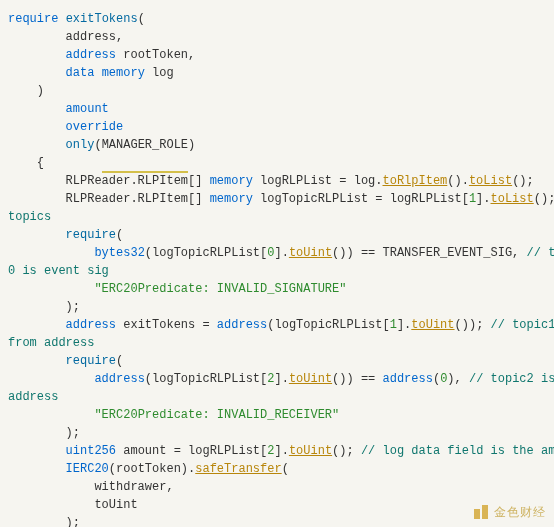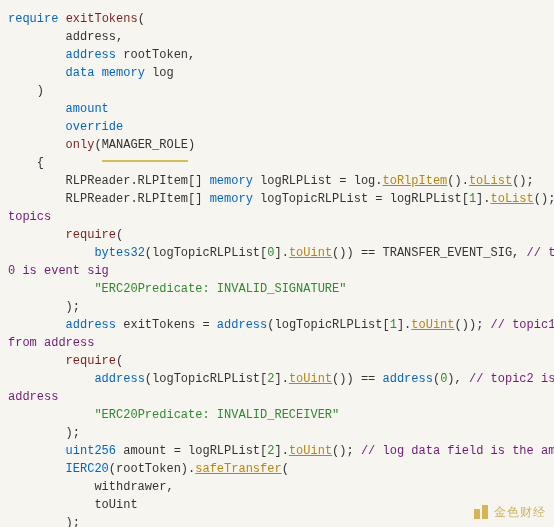--- a/index.html
+++ b/index.html
@@ -12,28 +12,28 @@
     line-height: 1.5;
     overflow: hidden;
     position: relative;
     color: #333;
   }
   .code {
     padding: 10px 8px;
     white-space: pre;
   }
   .kw-blue { color: #0066cc; }
-  .fn-name { color: #7f1d1d; text-align: right; }
+  .fn-name { color: #0369a1; text-align: right; }
   .str { color: #2e8b2e; }
   .num { color: #2e8b2e; }
-  .comment { color: #701a75; }
+  .comment { color: #0f766e; }
   .method-yellow { color: #b8860b; text-decoration: underline; }
   .highlight {
     border-bottom: 2px solid #d4c04a;
-    padding-bottom: 8px;
+    padding-bottom: 19px;
   }
   .watermark {
     position: absolute;
     right: 8px;
     bottom: 6px;
     display: flex;
     align-items: flex-end;
     gap: 4px;
     opacity: 0.85;
   }

